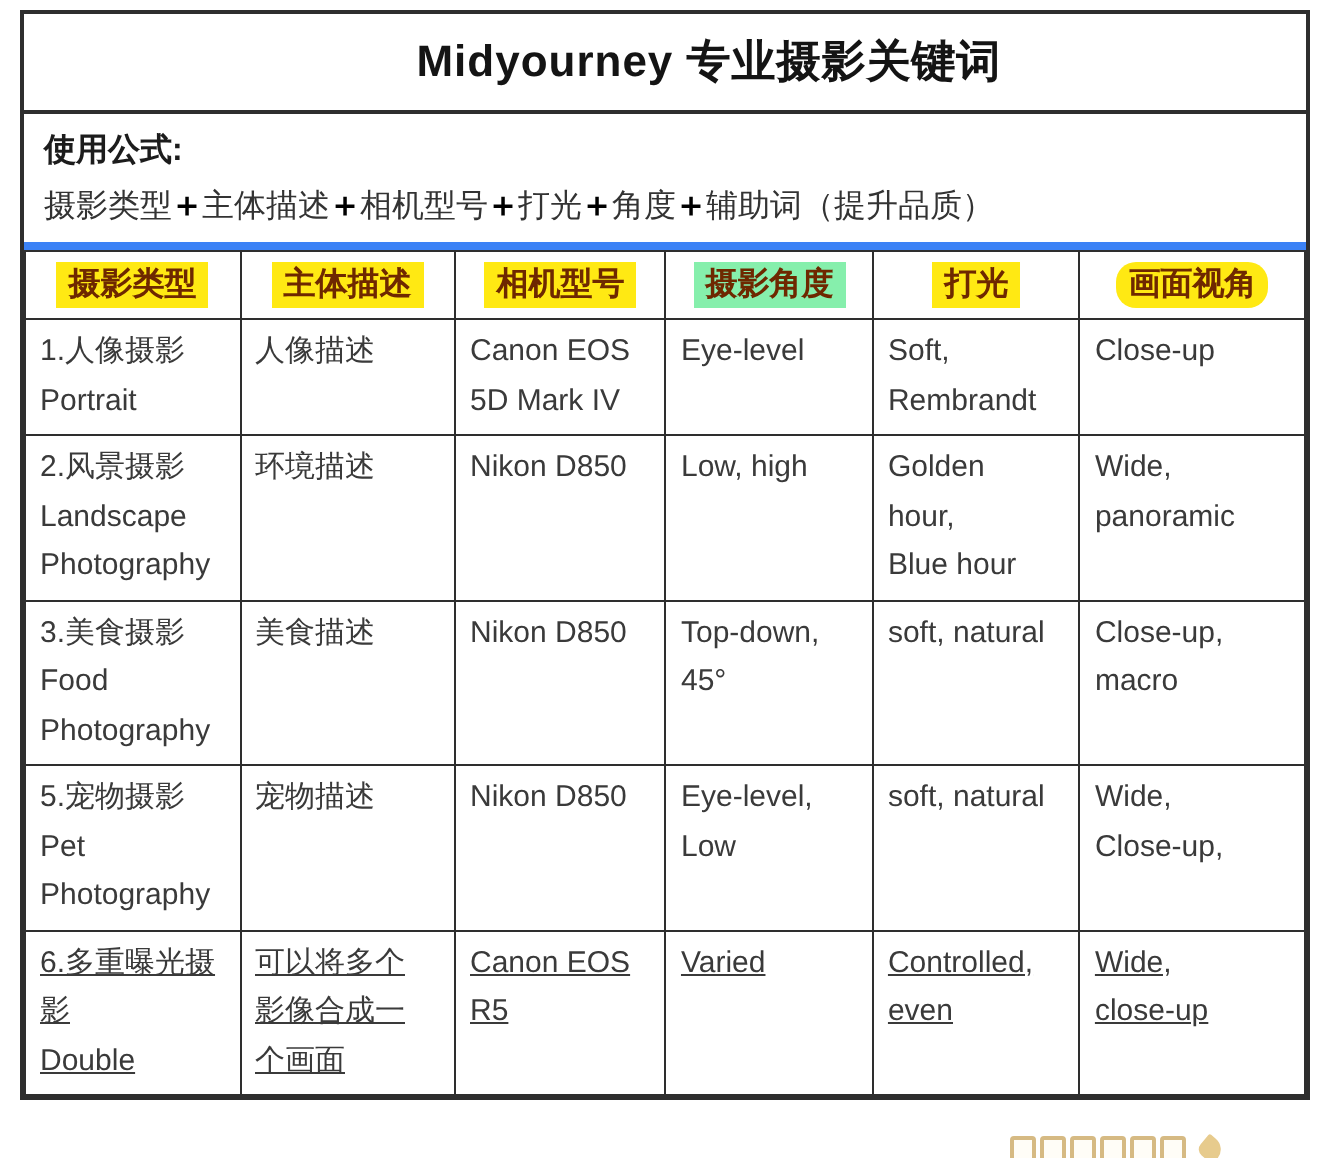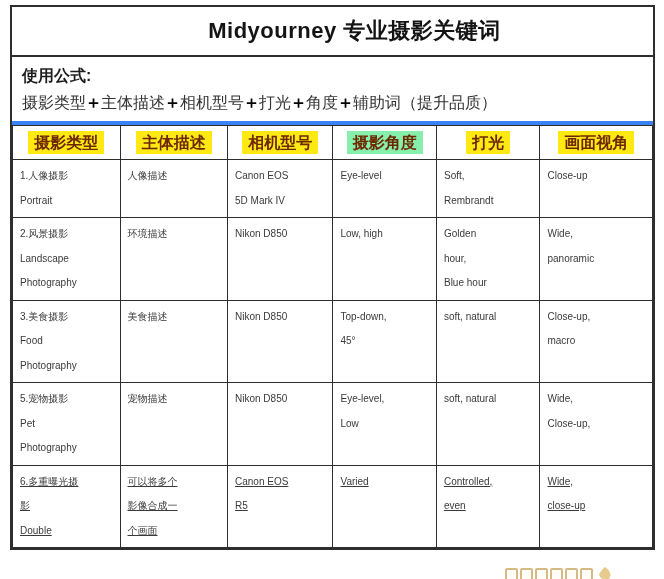--- a/index.html
+++ b/index.html
@@ -25,21 +25,21 @@
   .plus{font-weight:900;color:#000;font-size:17px;margin:0 -1px;}
   table{width:100%;border-collapse:collapse;table-layout:fixed;}
   th,td{border:1px solid #2e2e2e;}
   thead tr{height:34px;}
   th{text-align:center;vertical-align:middle;padding:0;font-weight:bold;}
   .hl{
     display:inline-block;background:#ffe913;color:#6e2800;
     font-size:16px;font-weight:bold;padding:1px 6px;line-height:21px;
   }
   td{
-    vertical-align:top;padding:4px 7px;font-size:10px;line-height:24.5px;
+    vertical-align:top;padding:4px 7px;font-size:15px;line-height:24.5px;
     white-space:pre-line;color:#3a3a3a;overflow:hidden;
   }
   tbody tr:nth-child(1){height:53px;}
   tbody tr:nth-child(2){height:73px;}
   tbody tr:nth-child(3){height:73px;}
   tbody tr:nth-child(4){height:73px;}
   tbody tr:nth-child(5){height:73px;text-decoration:underline;}
   tbody tr:nth-child(6){height:95px;}
   
   .watermark{
@@ -79,21 +79,21 @@
           <col style="width:103px">
           <col style="width:112px">
       </colgroup>
       <thead>
         <tr>
             <th><span class="hl" style="background: rgb(255, 233, 19); color: rgb(110, 40, 0);">摄影类型</span></th>
             <th><span class="hl" style="background: rgb(255, 233, 19); color: rgb(110, 40, 0);">主体描述</span></th>
             <th><span class="hl" style="background: rgb(255, 233, 19); color: rgb(110, 40, 0);">相机型号</span></th>
             <th><span class="hl" style="background: #86efac; color: rgb(110, 40, 0);">摄影角度</span></th>
             <th><span class="hl" style="background: rgb(255, 233, 19); color: rgb(110, 40, 0);">打光</span></th>
-            <th><span class="hl" style="background: rgb(255, 233, 19); color: rgb(110, 40, 0);">画面视角</span></th>
+            <th><span class="hl" style="background: rgb(255, 233, 19); color: rgb(110, 40, 0); border-radius: 10px;">画面视角</span></th>
           </tr>
       </thead>
       <tbody>
           <tr>
             <td>1.人像摄影
 Portrait</td>
             <td>人像描述</td>
             <td>Canon EOS
 5D Mark IV</td>
             <td>Eye-level</td>

